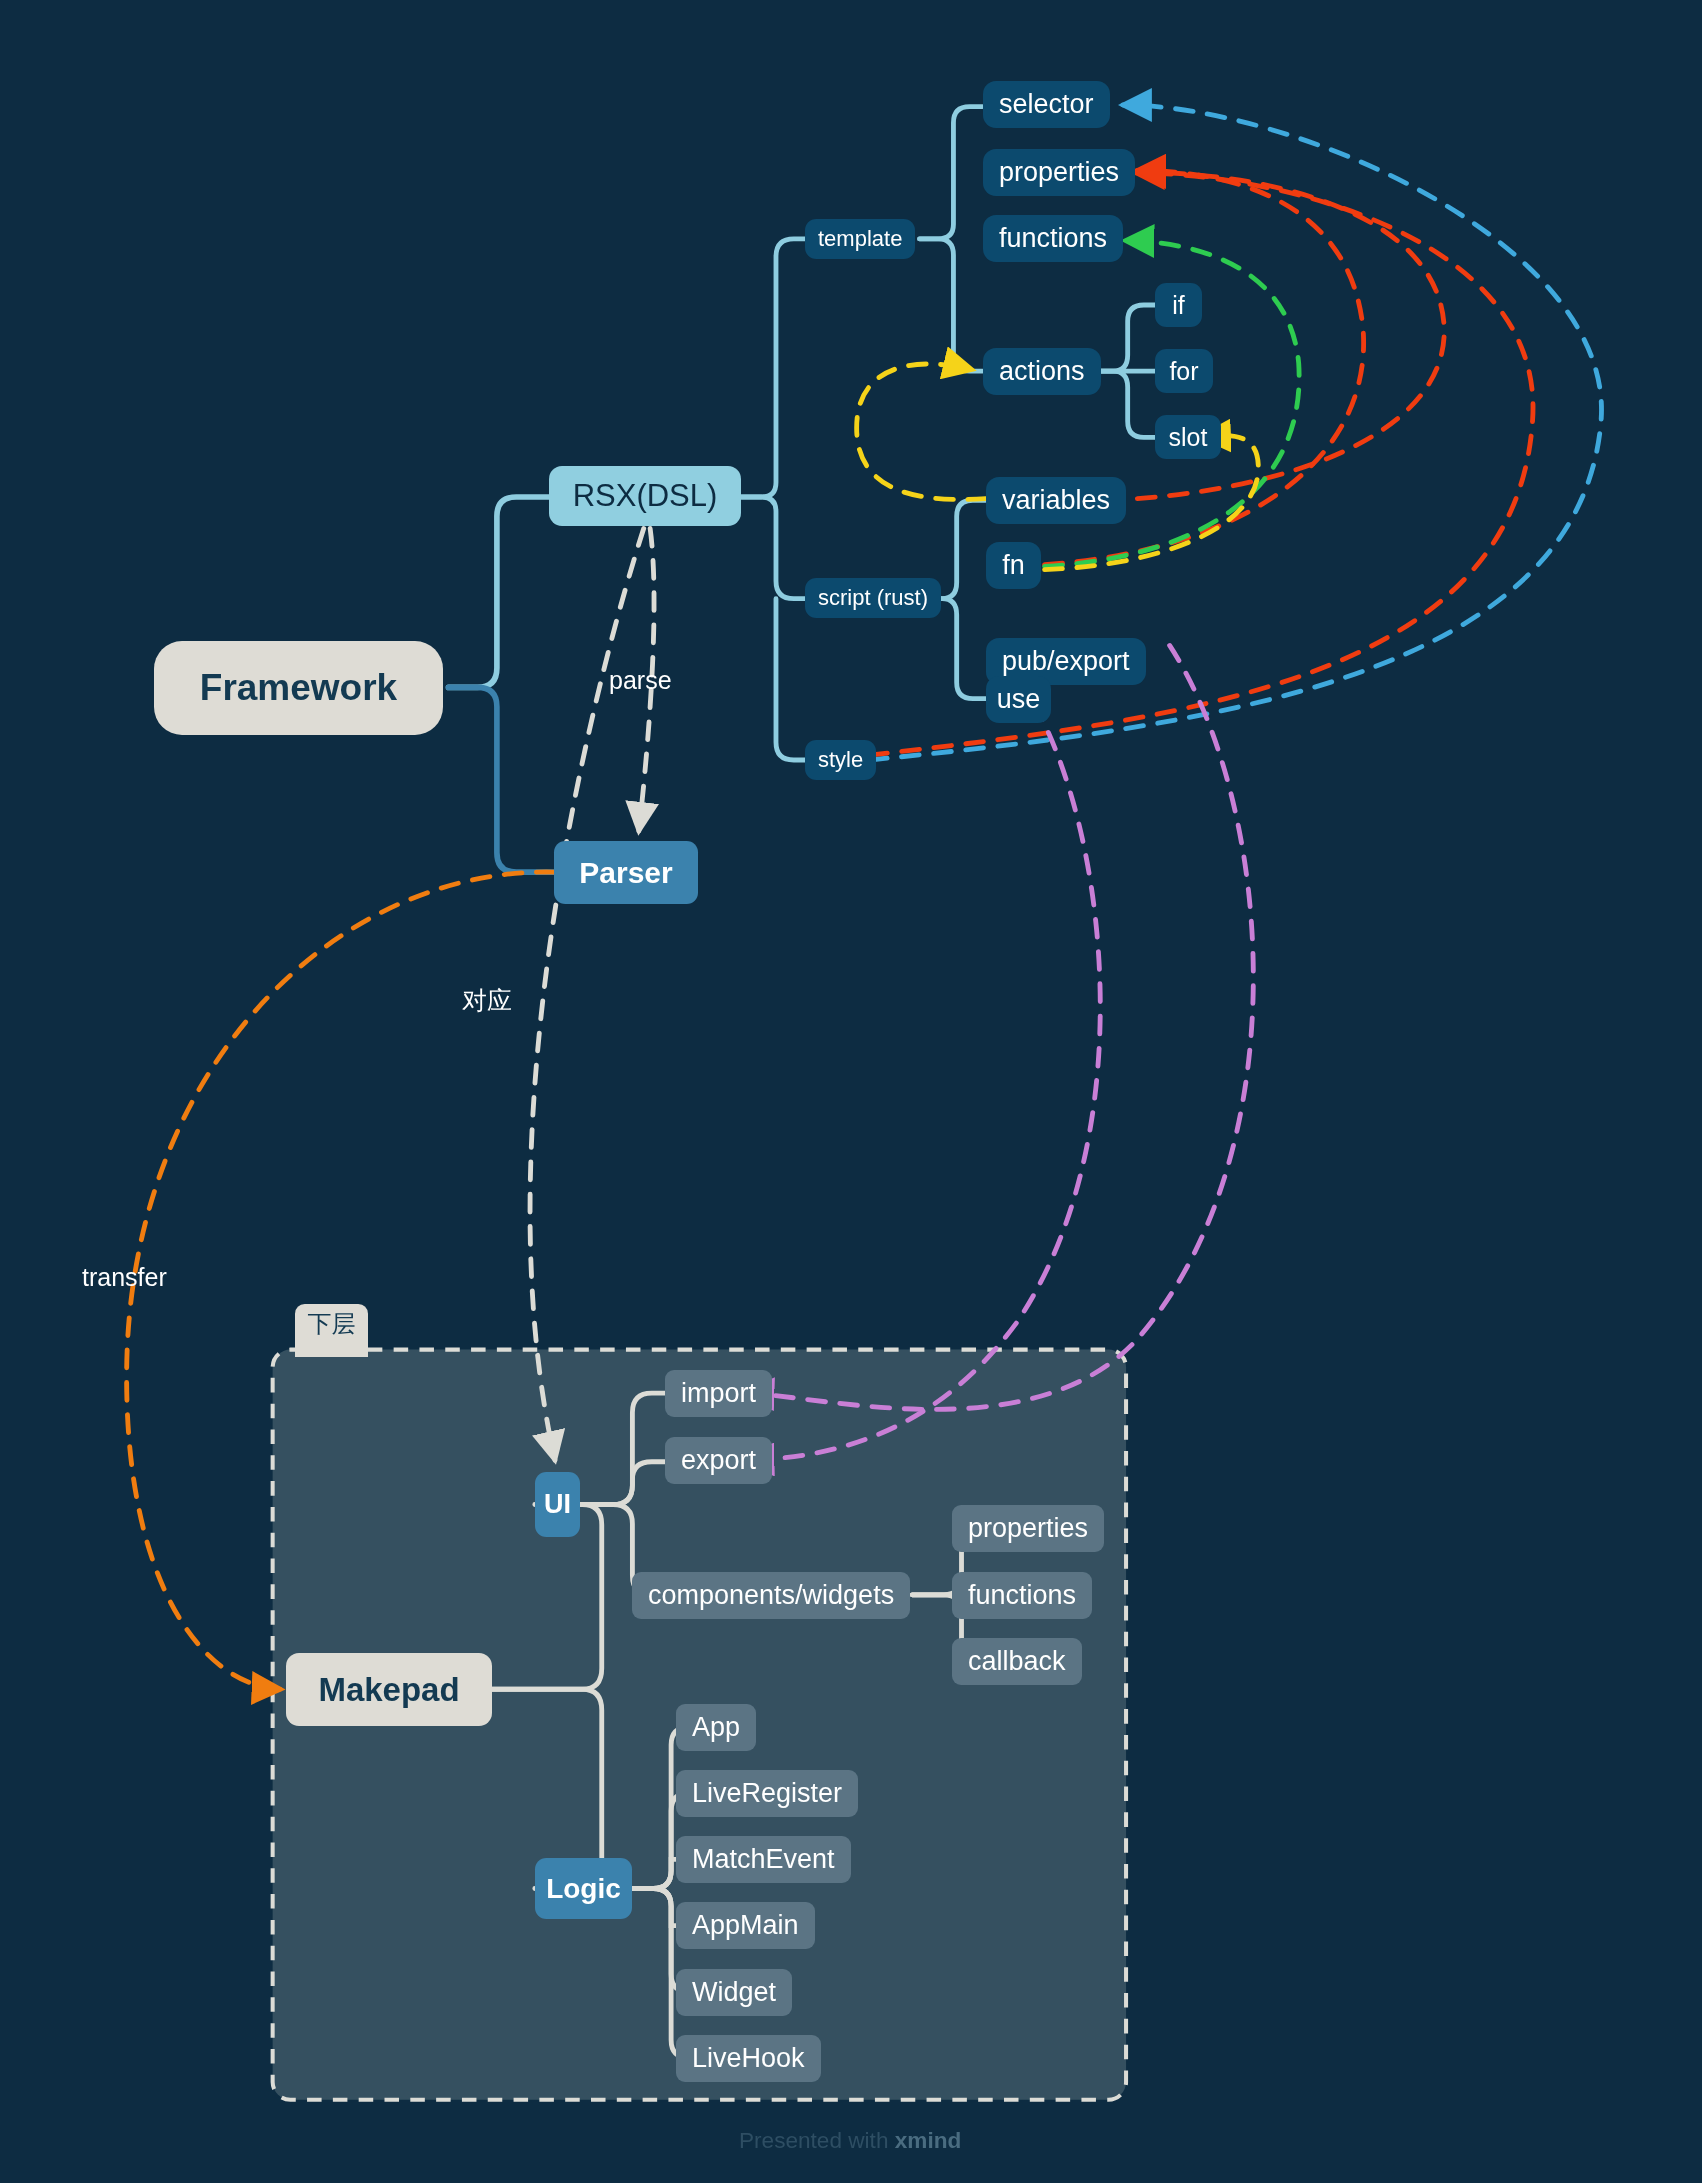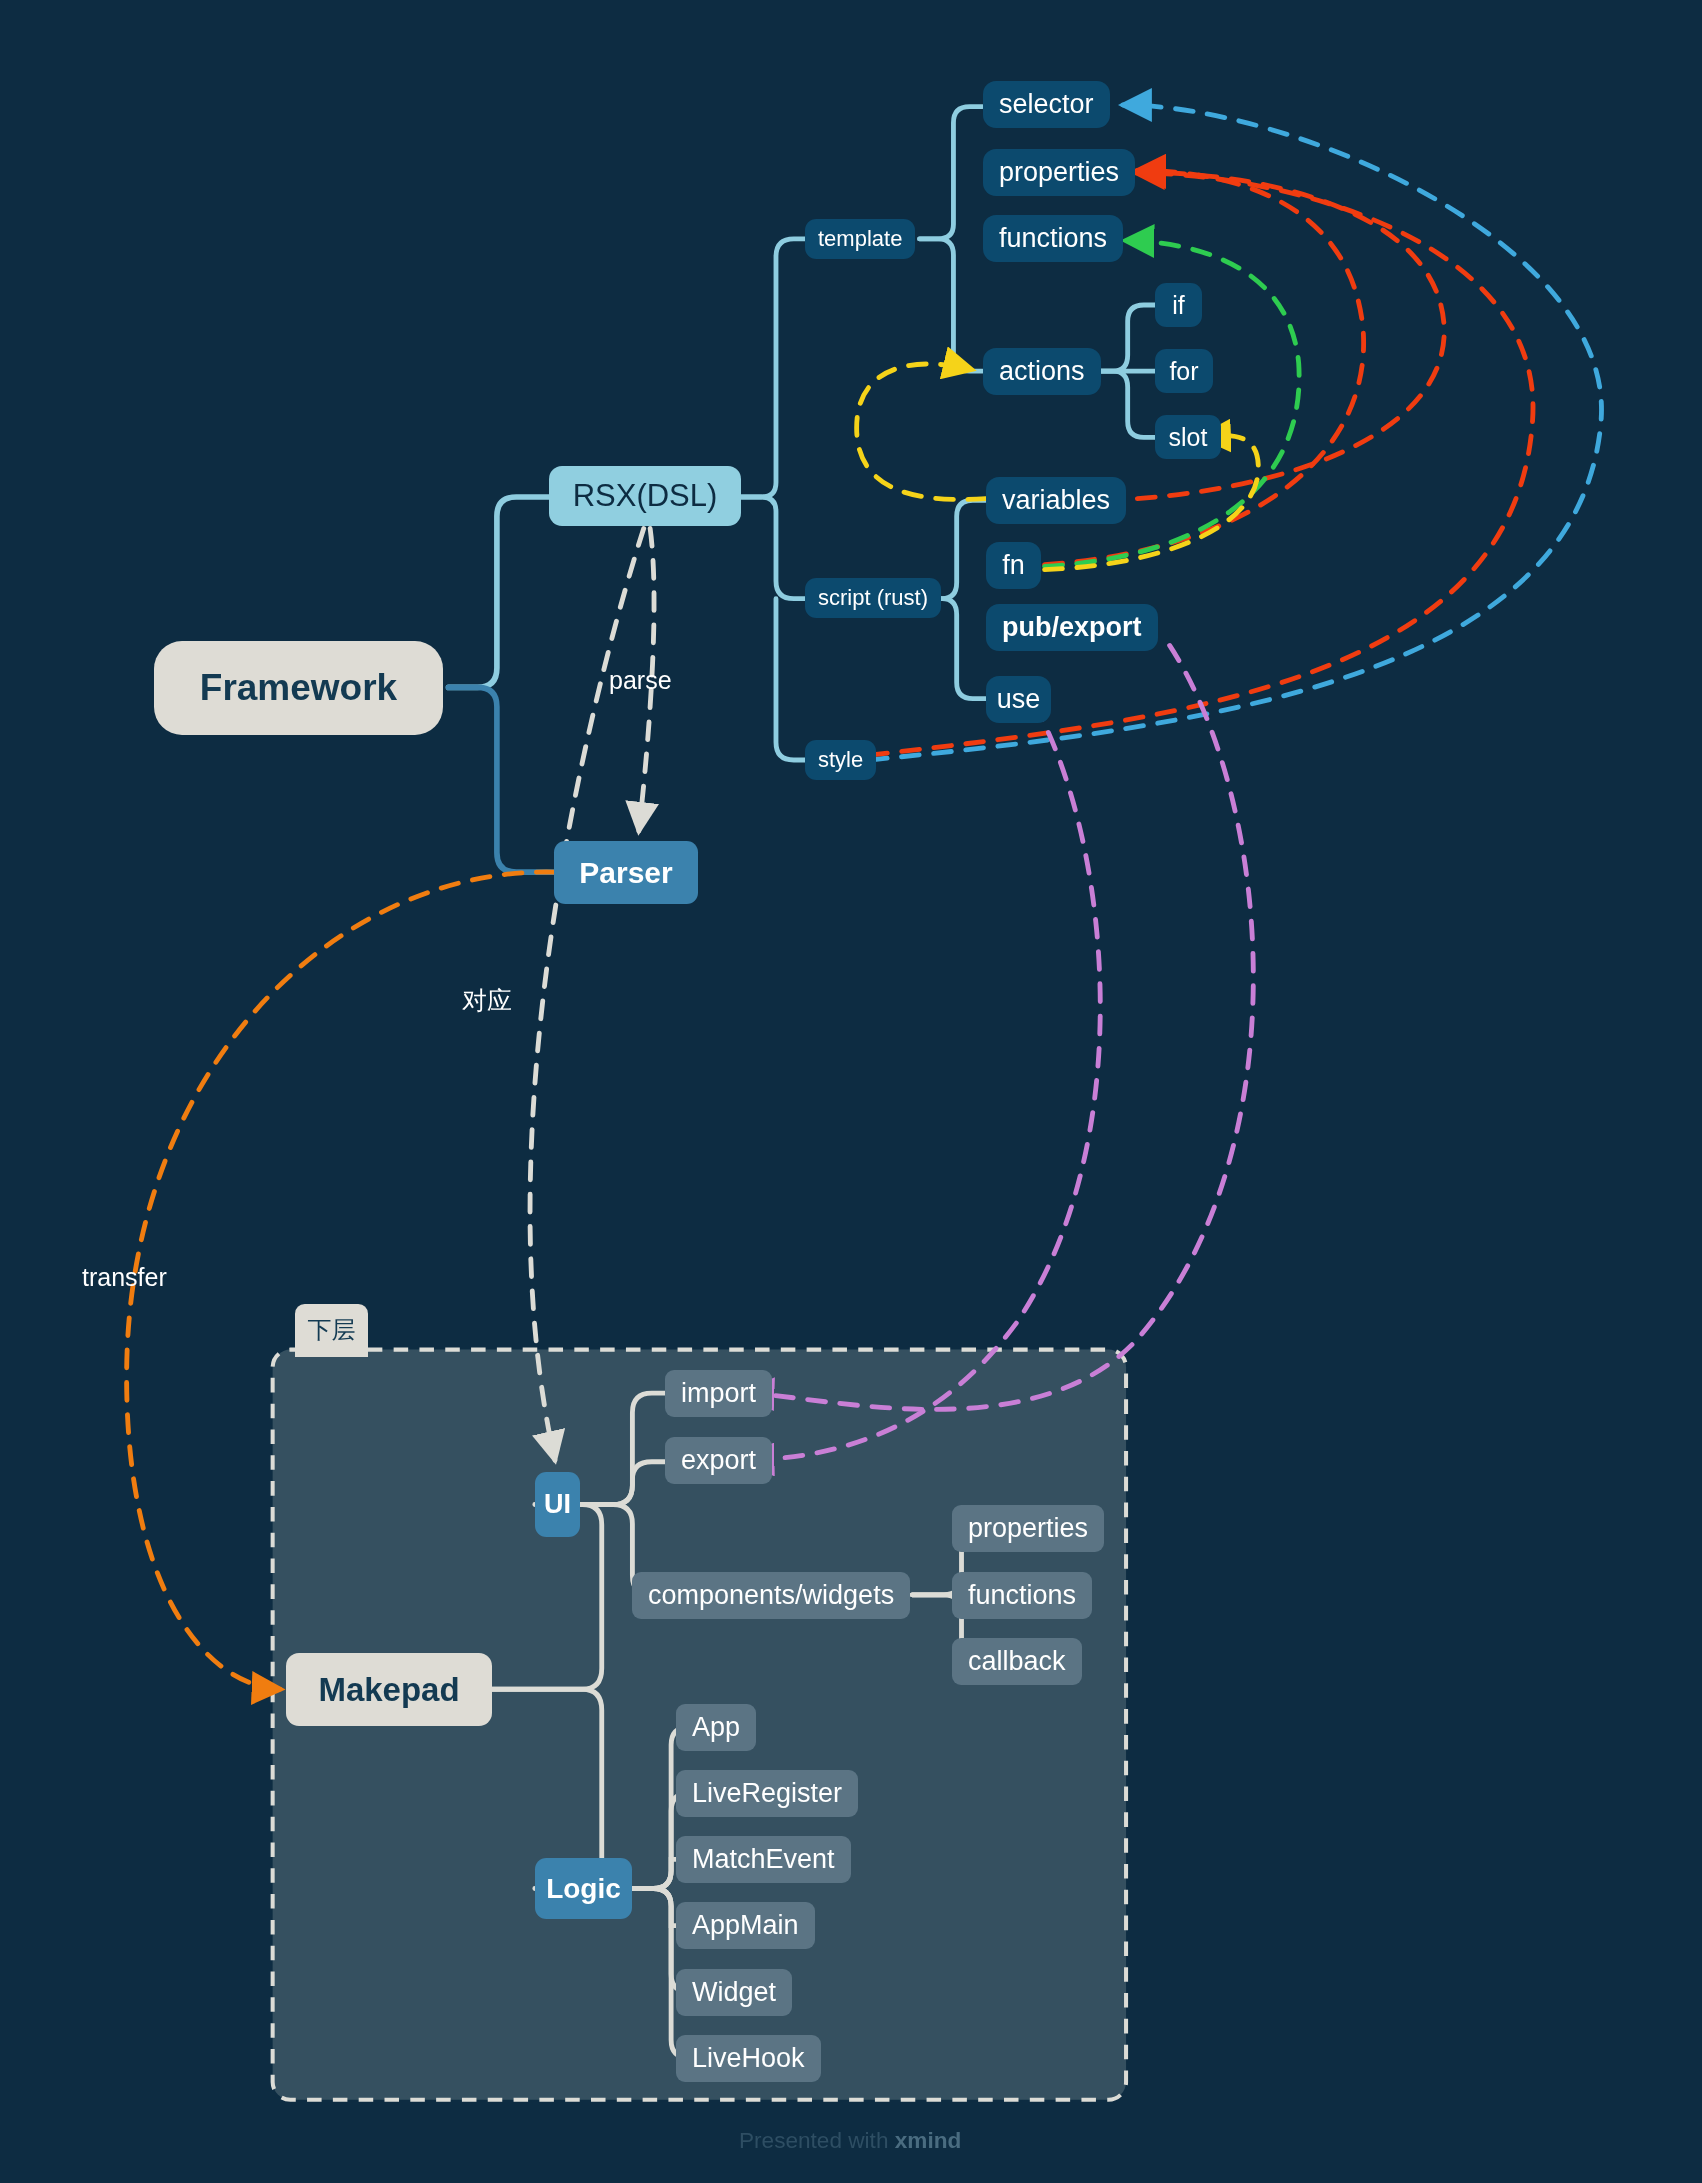--- a/index.html
+++ b/index.html
@@ -16,21 +16,21 @@
   .n-dark.tiny{font-size:25px;height:44px;width:47px;padding:0;border-radius:11.3px;}
 
   
   .n-grey{background:#5b7484;font-size:27px;padding:0 16px;height:47px;border-radius:9px;}
 
   
   .n-cream{background:#dedcd5;color:#133a52;font-weight:bold;}
   #framework{left:154px;top:641px;width:289px;height:94px;font-size:37px;border-radius:28px;}
   #makepad{left:286px;top:1653px;width:206px;height:73px;font-size:33px;border-radius:13px;}
   #xiaceng{left:295px;top:1304px;width:73px;height:53px;font-size:24px;font-weight:normal;
-           border-radius:9.7px 9.7px 0 0;align-items:flex-start;padding-top:10px;}
+           border-radius:9.7px 9.7px 0 0;align-items:flex-start;padding-top:4px;}
 
   
   .n-blue{background:#3b82ad;color:#fff;font-weight:bold;}
   #rsx{left:549px;top:466px;width:192px;height:60px;font-size:31px;border-radius:13px;
        background:#90cfe0;color:#0d2c42;font-weight:normal;}
   #parser{left:554px;top:841px;width:144px;height:63px;font-size:30px;border-radius:11.3px;}
   #ui{left:535px;top:1472px;width:45px;height:65px;font-size:27px;border-radius:11.3px;}
   #logic{left:535px;top:1858px;width:97px;height:61px;font-size:28px;border-radius:11.3px;}
 
   .edge-label{position:absolute;color:#ffffff;font-size:25px;white-space:nowrap;}
@@ -146,21 +146,21 @@
   <div class="node n-dark" style="left:983px;top:215px;">functions</div>
   <div class="node n-dark" style="left:983px;top:348px;">actions</div>
 
   <div class="node n-dark tiny" style="left:1155px;top:283px;">if</div>
   <div class="node n-dark tiny" style="left:1155px;top:349px;width:58px;">for</div>
   <div class="node n-dark tiny" style="left:1155px;top:415px;width:66px;">slot</div>
 
   <div class="node n-dark small" style="left:805px;top:578px;">script (rust)</div>
   <div class="node n-dark" style="left:986px;top:477px;">variables</div>
   <div class="node n-dark" style="left:986px;top:542px;width:55px;padding:0;">fn</div>
-  <div class="node n-dark" style="left:986px;top:604px;font-weight:bold;">pub/export</div>
+  <div class="node n-dark" style="left:986px;top:638px;">pub/export</div>
   <div class="node n-dark" style="left:986px;top:676px;width:65px;padding:4px;">use</div>
 
   <div class="node n-dark small" style="left:805px;top:740px;">style</div>
 
   <div class="node n-cream" id="xiaceng">下层</div>
   <div class="node n-cream" id="makepad">Makepad</div>
   <div class="node n-blue" id="ui">UI</div>
   <div class="node n-blue" id="logic">Logic</div>
 
   <div class="node n-grey" style="left:665px;top:1370px;">import</div>

